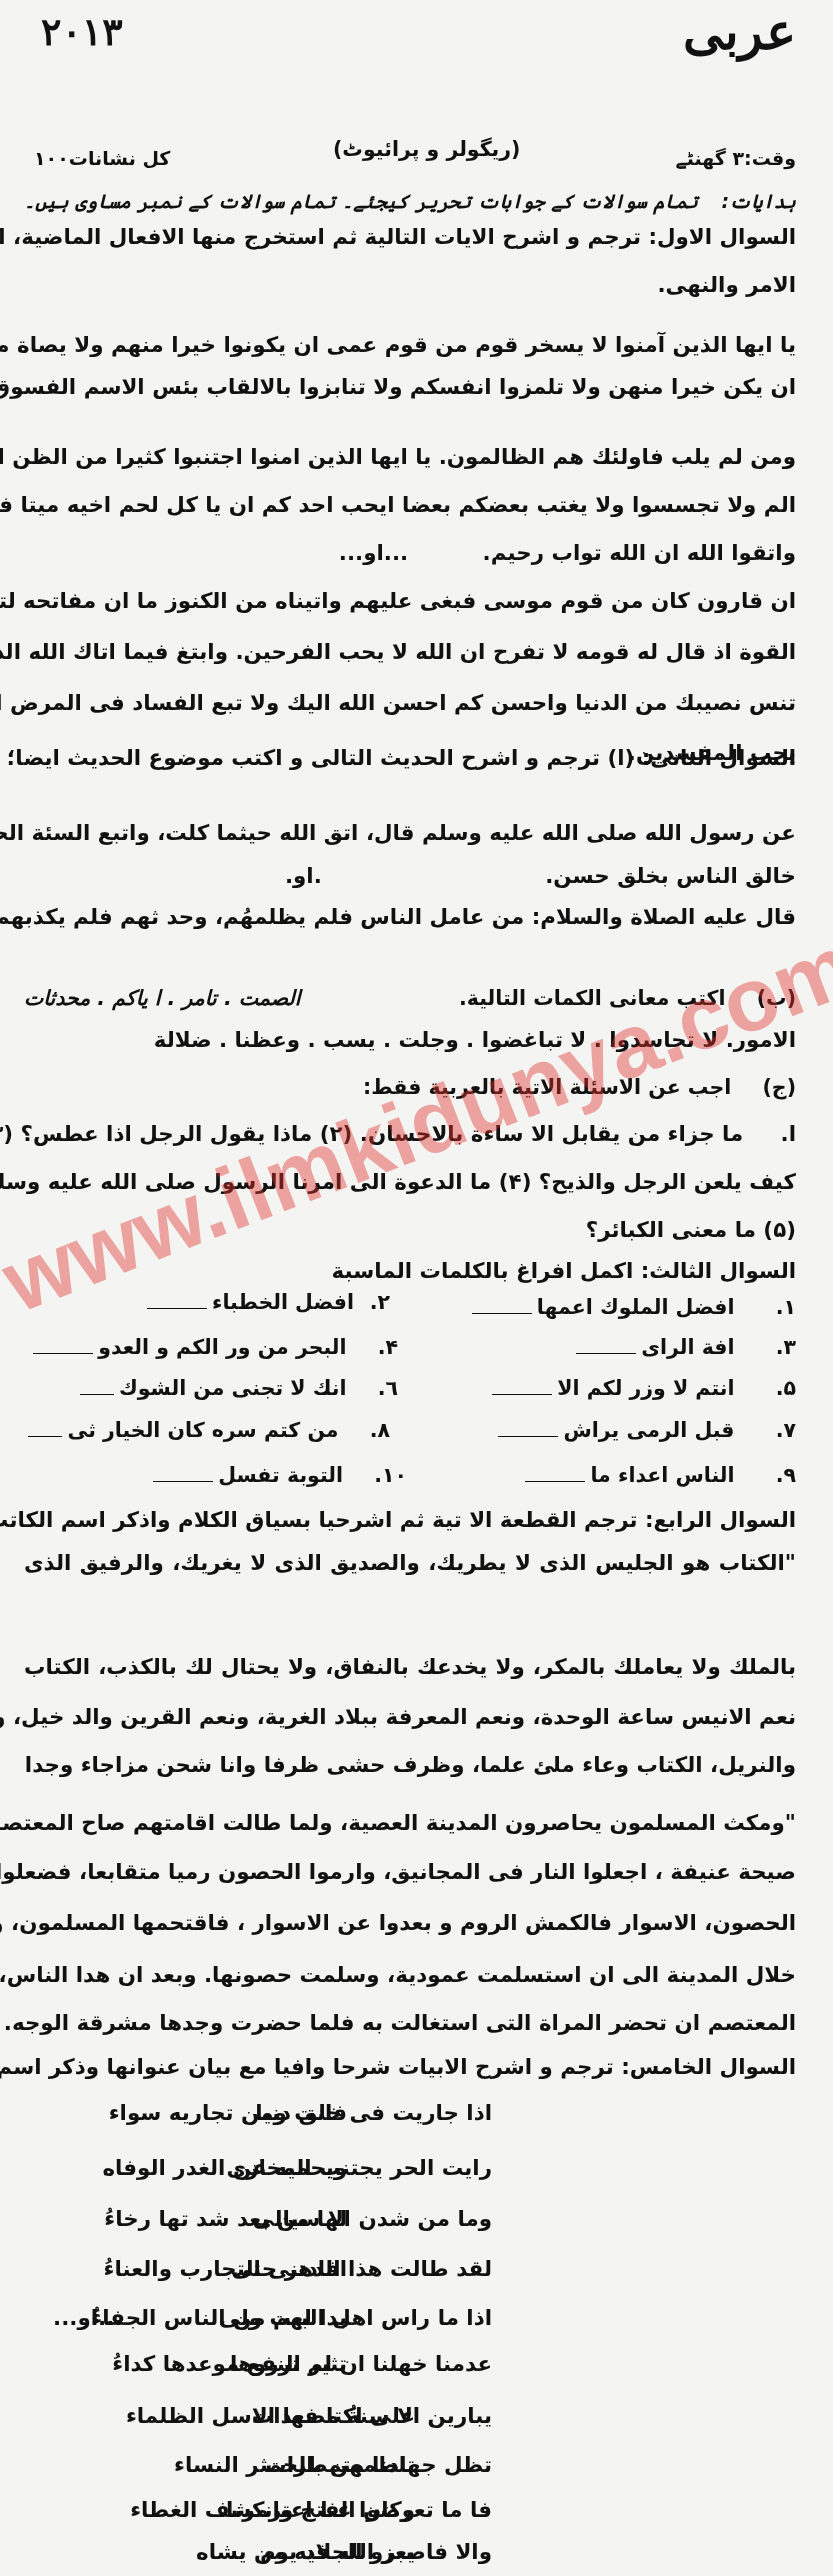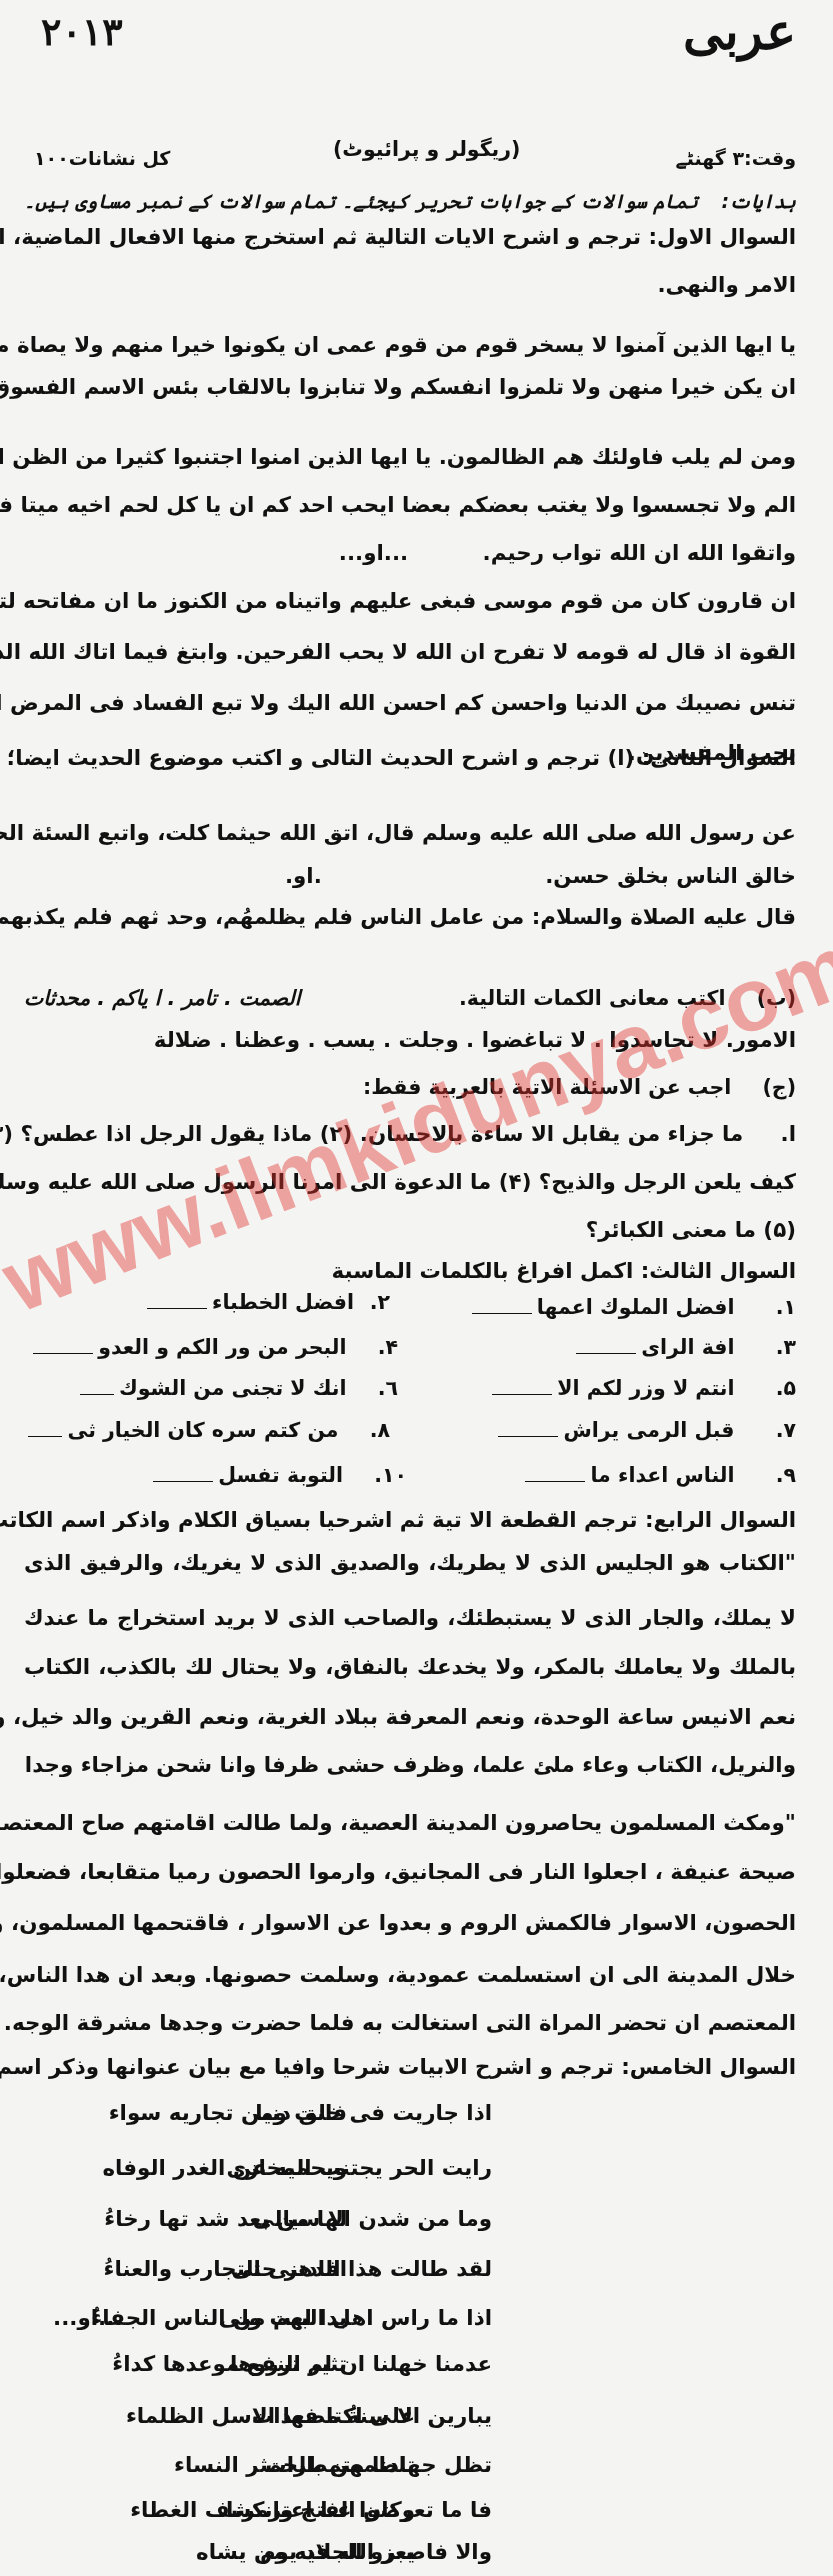--- a/index.html
+++ b/index.html
@@ -121,21 +121,20 @@
     <span>۹.</span>
     <span style="margin-right:34px">الناس اعداء ما</span><span class="blank"></span>
   </div>
   <div class="abs q" style="right:427px; top:1463px;">
     <span>۱۰.</span>
     <span style="margin-right:24px">التوبة تفسل</span><span class="blank"></span>
   </div>
 
   <div class="abs line nj" style="top:1507px;">السوال الرابع: ترجم القطعة الا تية ثم اشرحيا بسياق الكلام واذكر اسم الكاتب ايضا:</div>
   <div class="abs line" style="top:1550px;">"الكتاب هو الجليس الذى لا يطريك، والصديق الذى لا يغريك، والرفيق الذى</div>
-  <div class="abs line" style="top:1605px;">لا يملك، والجار الذى لا يستبطئك، والصاحب الذى لا بريد استخراج ما عندك</div>
   <div class="abs line" style="top:1654px;">بالملك ولا يعاملك بالمكر، ولا يخدعك بالنفاق، ولا يحتال لك بالكذب، الكتاب</div>
   <div class="abs line" style="top:1704px;">نعم الانيس ساعة الوحدة، ونعم المعرفة ببلاد الغرية، ونعم القرين والد خيل، ونعم الوزير</div>
   <div class="abs line nj" style="top:1752px; white-space:pre;">والنريل، الكتاب وعاء ملئ علما، وظرف حشى ظرفا وانا شحن مزاجاء وجدا      — او —</div>
 
   <div class="abs line" style="top:1810px;">"ومكث المسلمون يحاصرون المدينة العصية، ولما طالت اقامتهم صاح المعتصم فيهم</div>
   <div class="abs line" style="top:1859px;">صيحة عنيفة ، اجعلوا النار فى المجانيق، وارموا الحصون رميا متقابعا، فضعلوا ورموا بها</div>
   <div class="abs line" style="top:1910px;">الحصون، الاسوار فالكمش الروم و بعدوا عن الاسوار ، فاقتحمها المسلمون، وجاسوا</div>
   <div class="abs line" style="top:1962px;">خلال المدينة الى ان استسلمت عمودية، وسلمت حصونها. وبعد ان هدا الناس، امر</div>
   <div class="abs line nj" style="top:2010px;">المعتصم ان تحضر المراة التى استغالت به فلما حضرت وجدها مشرقة الوجه.</div>
 

